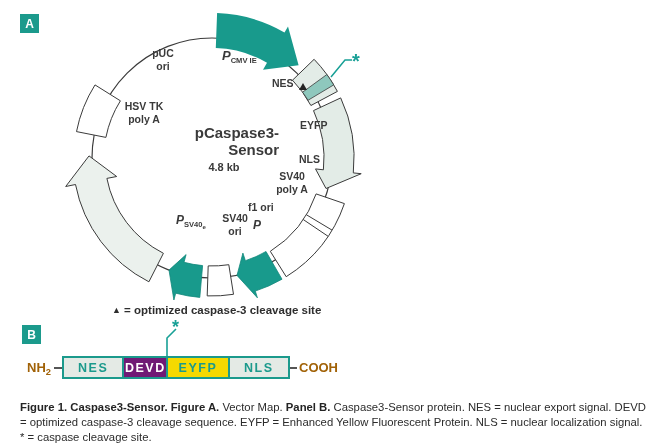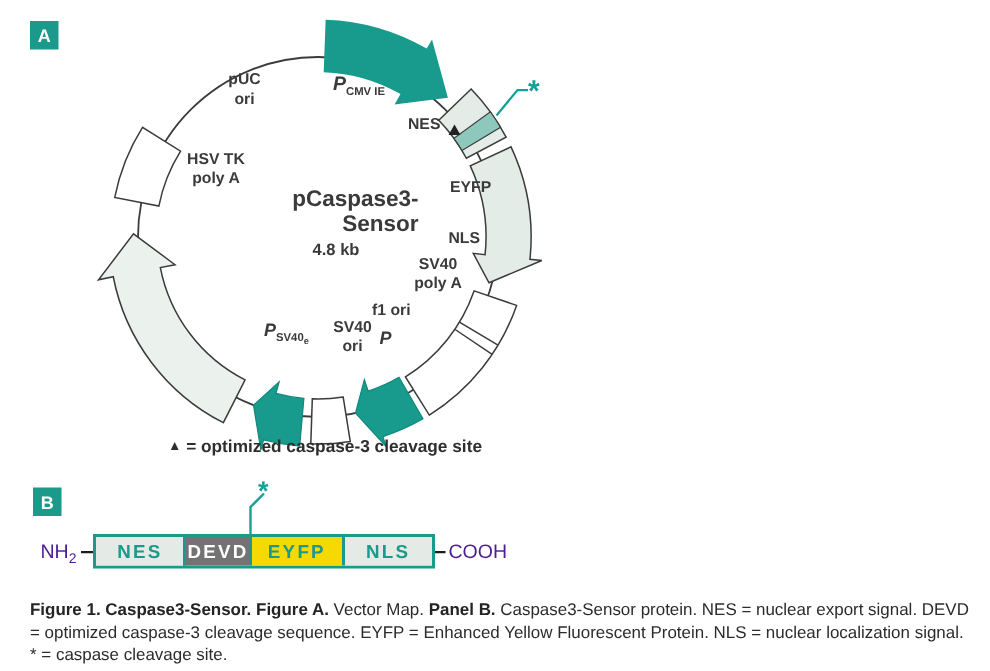--- a/index.html
+++ b/index.html
@@ -11,30 +11,30 @@
          font-size:12px;display:flex;align-items:center;justify-content:center;}
   .maplabel{font-size:10.5px;font-weight:600;color:#3a3a3a;line-height:12.5px;white-space:nowrap;}
   .ctr{text-align:center;}
   .title{font-size:15px;font-weight:bold;color:#3a3a3a;line-height:17px;text-align:right;}
   .kb{font-size:11px;font-weight:bold;margin-top:3px;}
   .itp{font-style:italic;font-family:"Liberation Sans",sans-serif;}
   .sub1{font-size:72%;vertical-align:-3px;}
   .sub2{font-size:58%;vertical-align:-5px;}
   .sup{font-size:70%;vertical-align:4px;}
   .star{color:#18a096;font-weight:bold;font-size:20px;line-height:14px;}
-  .legend{font-size:11.5px;font-weight:bold;color:#2e2e2e;white-space:nowrap;}
+  .legend{font-size:11.5px;font-weight:bold;color:#2e2e2e;white-space:nowrap;margin-top:12px;}
   .legend .tri{font-size:9px;vertical-align:1px;}
   .bar{display:flex;border:2px solid #1b9a8c;height:19px;width:224px;}
   .seg{display:flex;align-items:center;justify-content:center;
        font-size:12.5px;font-weight:bold;letter-spacing:1.5px;}
   .seg+.seg{border-left:2px solid #1b9a8c;}
   .seg.light{background:#e4eae5;color:#1b9a8c;}
-  .seg.solid{background:#737373;color:#ffffff;}
+  .seg.solid{background:#701a75;color:#ffffff;}
   .seg.yellow{background:#f5d900;color:#1b9a8c;}
-  .term{font-size:13px;font-weight:normal;color:#4c1d95;white-space:nowrap;}
+  .term{font-size:13px;font-weight:bold;color:#a16207;white-space:nowrap;}
   .caption{font-size:11.3px;line-height:15px;color:#2b2b2b;width:628px;}
   .caption b{color:#242424;}
 </style>
 </head>
 <body>
 
 <div id="page">
 
   <svg width="660" height="447" viewBox="0 0 660 447">
 

